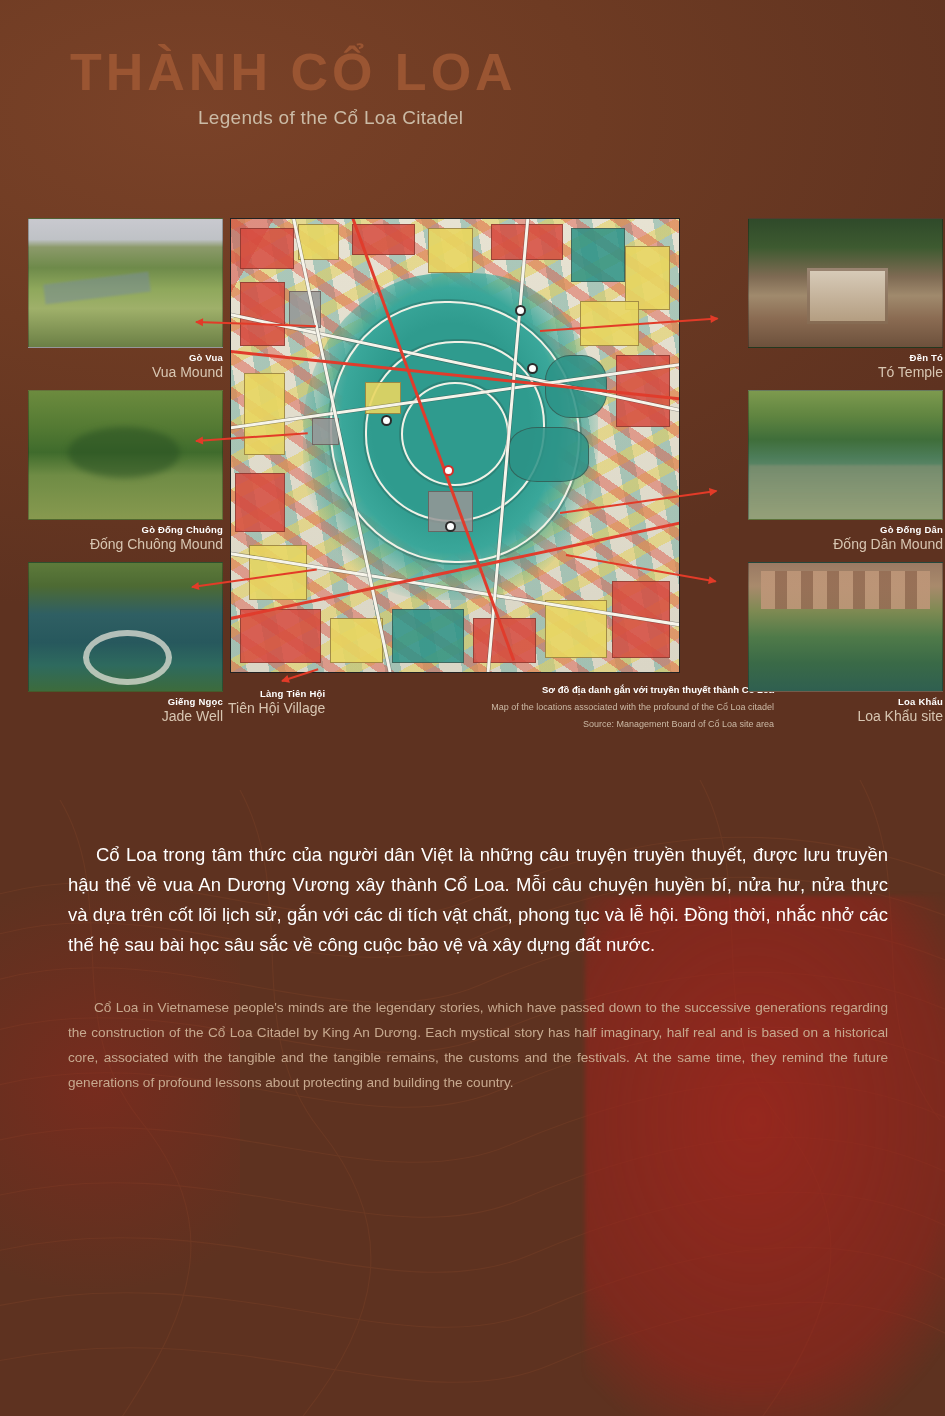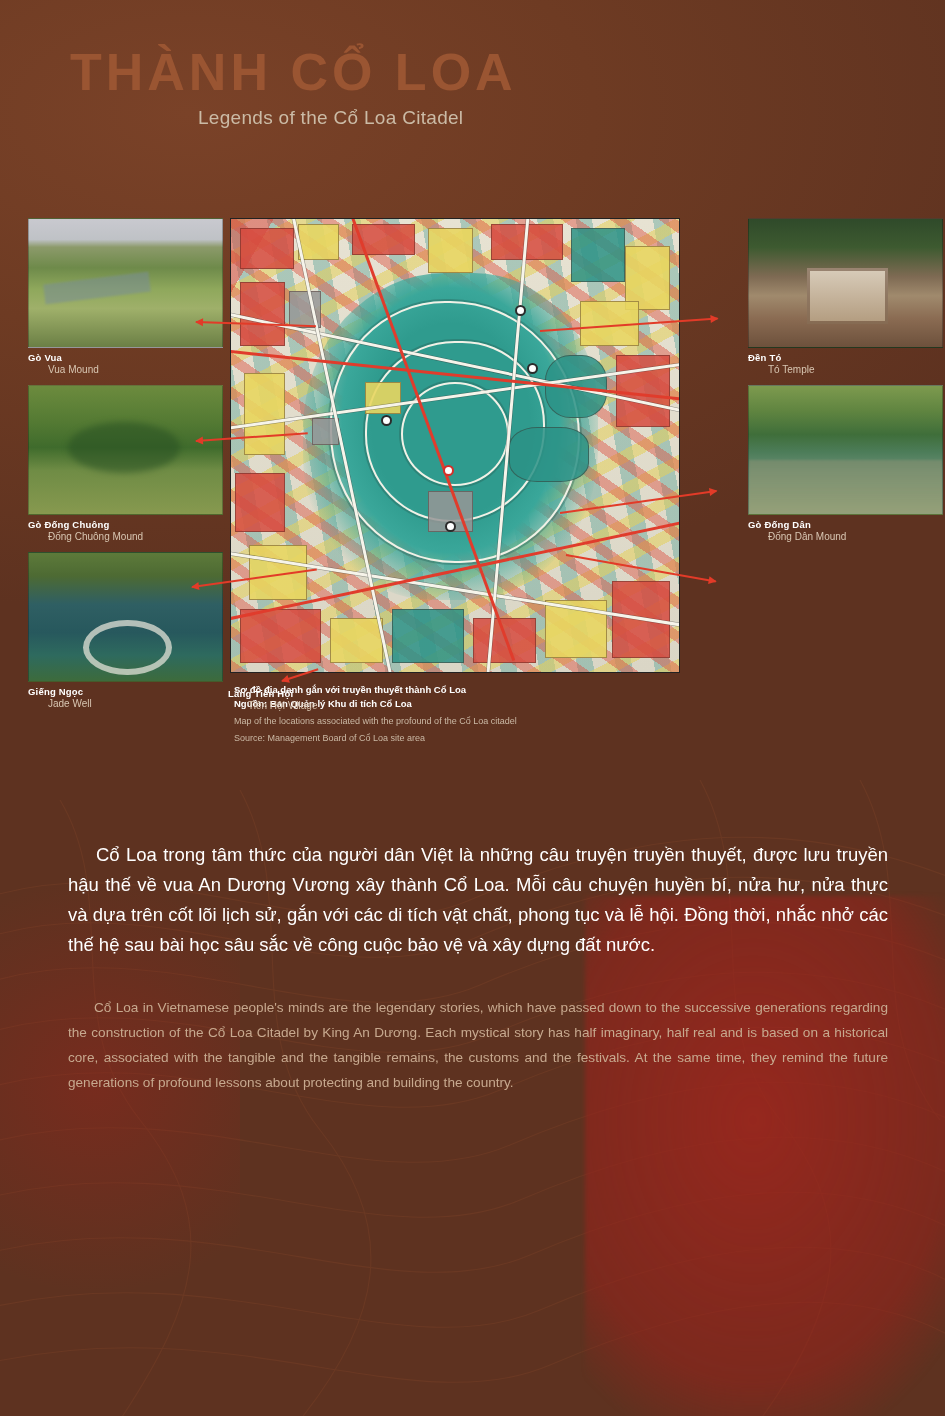--- a/index.html
+++ b/index.html
@@ -72,20 +72,21 @@
     color: #cbbba6;
     letter-spacing: .3px;
   }
 
   
   .content {
     position: absolute;
     left: 0; top: 218px;
     width: 945px;
     height: 580px;
+    text-align: right;
   }
   .col-left {
     position: absolute;
     left: 28px; top: 0;
     width: 195px;
   }
   .col-right {
     position: absolute;
     left: 748px; top: 0;
     width: 195px;
@@ -99,24 +100,23 @@
     overflow: hidden;
   }
   .cap-vi {
     font-size: 9.5px;
     font-weight: bold;
     color: #ffffff;
     margin-top: 4px;
     letter-spacing: .2px;
   }
   .cap-en {
-    font-size: 10px;
+    font-size: 14px;
     color: #d8c6b2;
     margin-top: 1px;
-    margin-left: 20px;
   }
 
   
   .p-govua {
     background:
       linear-gradient(180deg, #c9c9cf 0%, #bfc2c6 16%, #8c9a6a 22%, #6e8a4a 38%, #8fa85c 55%, #9fb06a 70%, #6b7f45 100%);
   }
   .p-govua::after {
     content:"";position:absolute;left:8%;top:46%;width:55%;height:16%;
     background:rgba(120,140,150,.55);transform:rotate(-7deg);filter:blur(1px);
@@ -365,41 +365,45 @@
 
         <div class="mdot" style="left:284px;top:86px;"></div>
         <div class="mdot" style="left:296px;top:144px;"></div>
         <div class="mdot mdotred" style="left:212px;top:246px;"></div>
         <div class="mdot" style="left:214px;top:302px;"></div>
         <div class="mdot" style="left:150px;top:196px;"></div>
       </div>
 
       <div class="map-cap">
         <div class="vi">Sơ đồ địa danh gắn với truyền thuyết thành Cổ Loa</div>
-        <div class="vi">Nguồn: Ban Quản lý Khu di tích Cổ Loa</div>
         <div class="en">Map of the locations associated with the profound of the Cổ Loa citadel</div>
         <div class="en">Source: Management Board of Cổ Loa site area</div>
       </div>
 
       <div style="position:absolute;left:-2px;top:466px;">
         <div class="cap-vi">Làng Tiên Hội</div>
         <div class="cap-en">Tiên Hội Village</div>
       </div>
     </div>
 
     <div class="col-right">
       <div class="photo-block">
         <div class="photo p-dento"></div>
         <div class="cap-vi">Đền Tó</div>
         <div class="cap-en">Tó Temple</div>
       </div>
       <div class="photo-block">
         <div class="photo p-dongdan"></div>
         <div class="cap-vi">Gò Đống Dân</div>
         <div class="cap-en">Đống Dân Mound</div>
+      </div>
+      <div class="photo-block">
+        <div class="photo p-loakhau"></div>
+        <div class="cap-vi">Loa Khẩu</div>
+        <div class="cap-en">Loa Khẩu site</div>
       </div>
     </div>
 
     <div class="arrow flip" style="left:196px;top:103px;width:120px;transform:rotate(2deg);"></div>
     <div class="arrow flip" style="left:196px;top:222px;width:112px;transform:rotate(-4deg);"></div>
     <div class="arrow flip" style="left:192px;top:368px;width:126px;transform:rotate(-8deg);"></div>
     <div class="arrow" style="left:540px;top:112px;width:178px;transform:rotate(-4deg);"></div>
     <div class="arrow" style="left:560px;top:294px;width:158px;transform:rotate(-8deg);"></div>
     <div class="arrow" style="left:566px;top:336px;width:152px;transform:rotate(10deg);"></div>
     <div class="arrow flip" style="left:282px;top:462px;width:38px;transform:rotate(-18deg);"></div>

